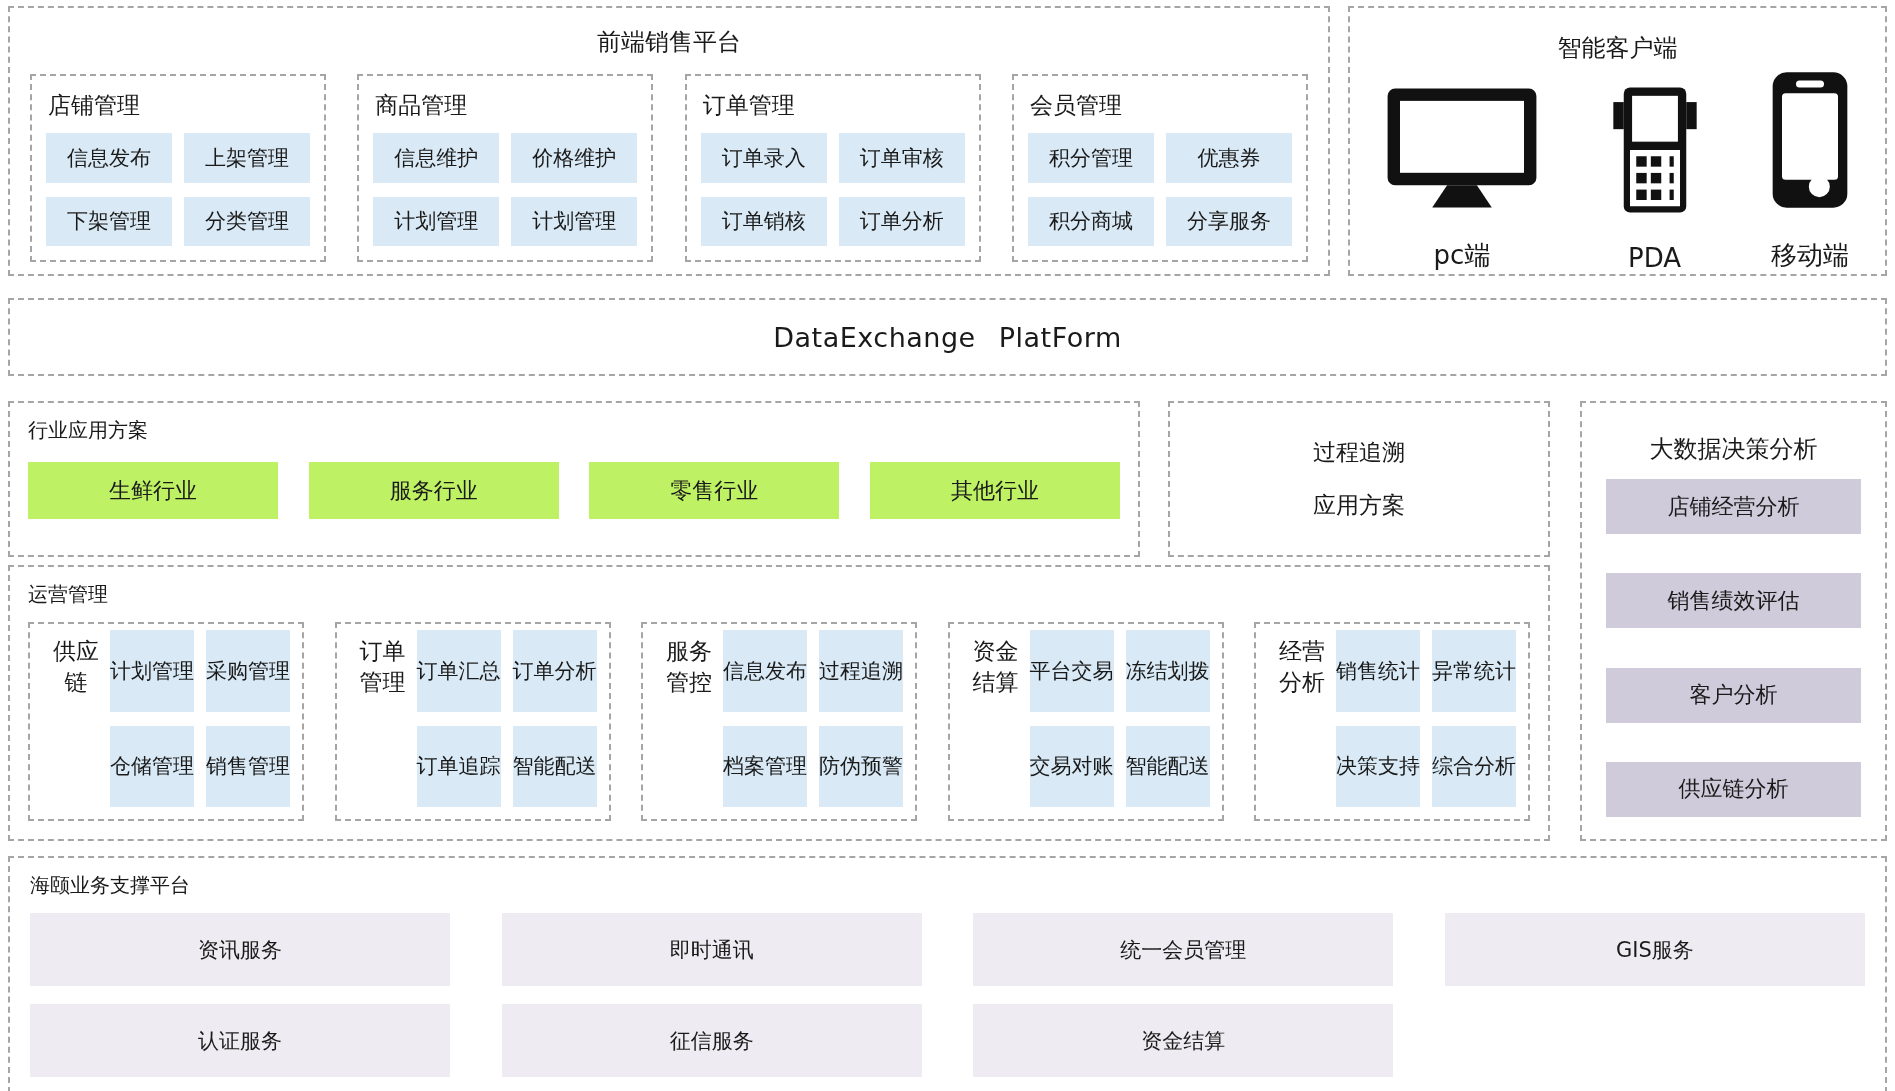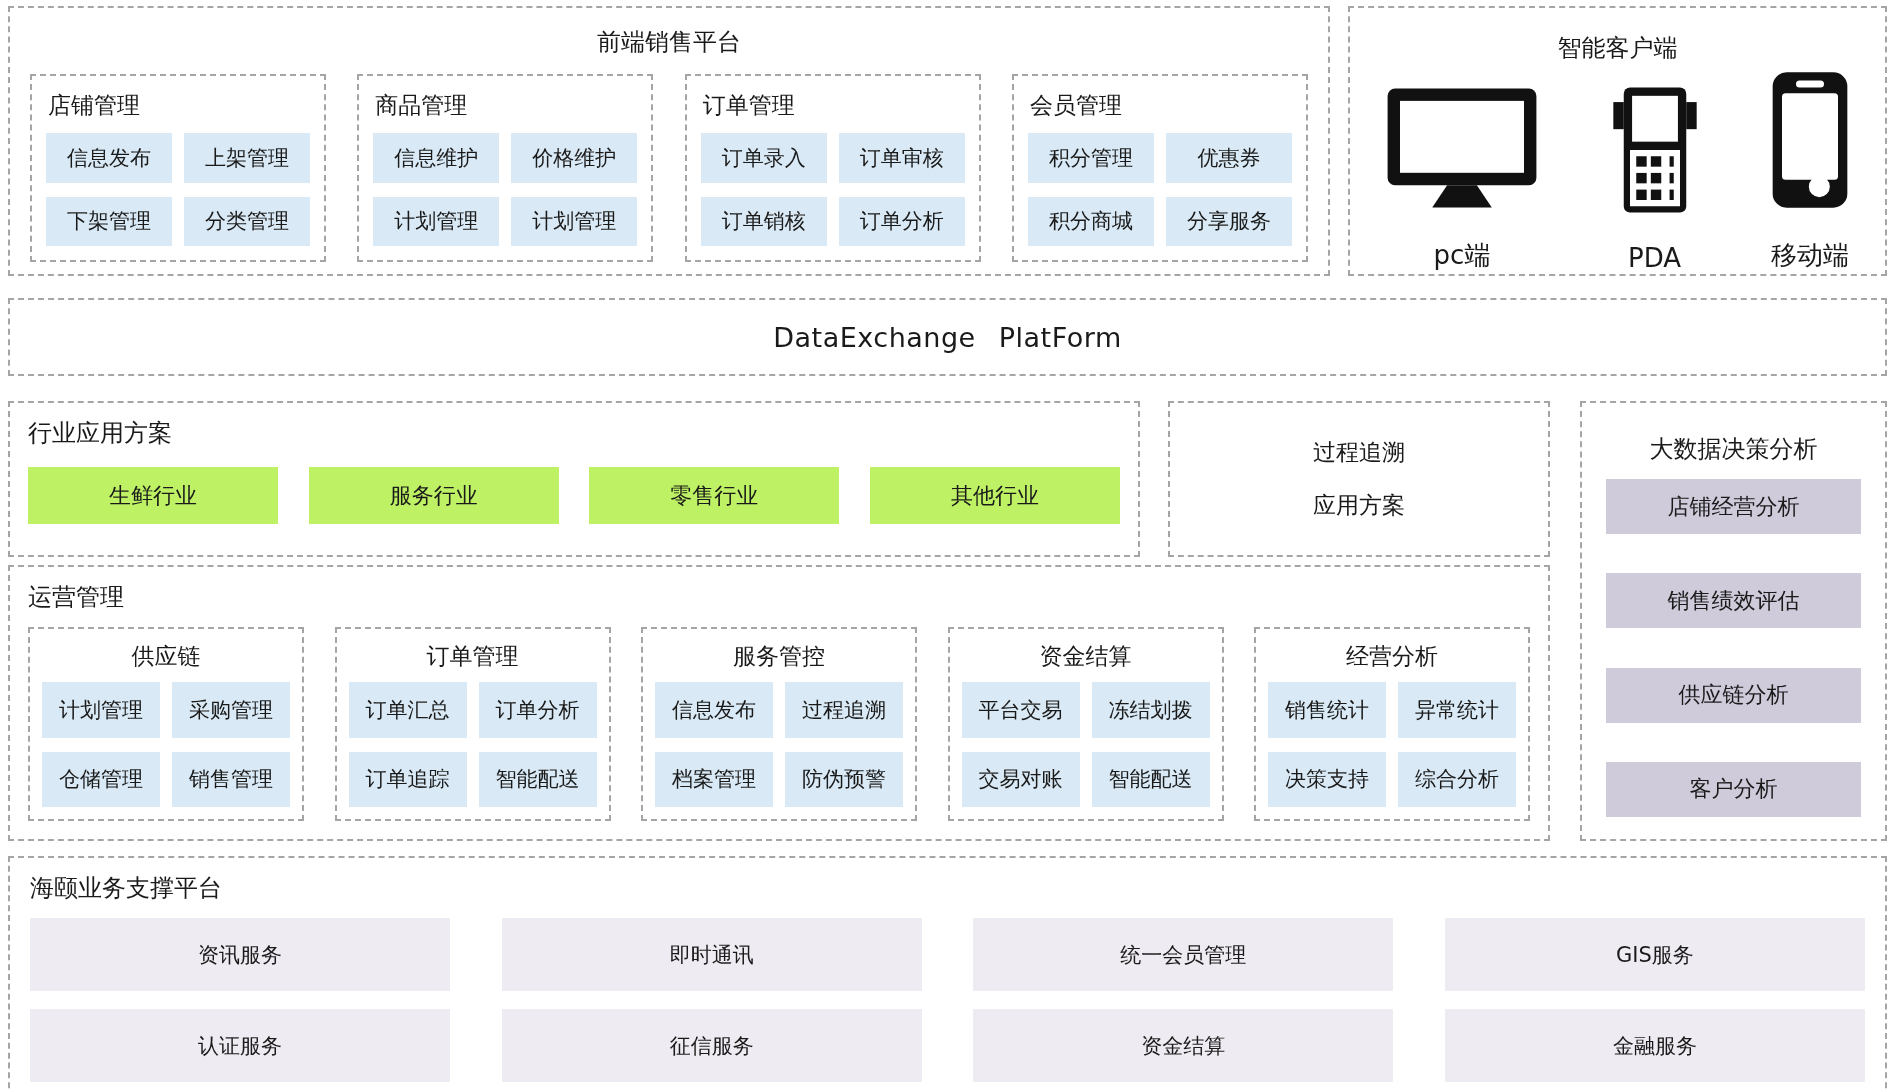--- a/index.html
+++ b/index.html
@@ -31,30 +31,30 @@
 
   
   .band { height:78px; margin-top:22px; display:flex; align-items:center; justify-content:center; flex:0 0 auto; }
   .band-text { font-size:27px; word-spacing:14px; letter-spacing:0.5px; }
 
   
   .mid { display:flex; gap:30px; margin-top:25px; flex:0 0 auto; }
   .mid-left { width:1542px; display:flex; flex-direction:column; gap:8px; }
   .rowA { display:flex; gap:28px; height:156px; }
   .industry { width:1132px; padding:6px 18px; display:flex; flex-direction:column; }
-  .sec-title { font-size:24px; margin:8px 0 0; }
+  .sec-title { font-size:20px; margin:8px 0 0; }
   .ind-items { display:flex; justify-content:space-between; margin-top:18px; }
   .ind-item { width:250px; height:57px; background:#bef264; display:flex; align-items:center;
               justify-content:center; font-size:22px; }
   .cust { flex:1; display:flex; flex-direction:column; align-items:center; justify-content:center;
           gap:22px; font-size:23px; }
 
   .ops { height:276px; padding:6px 18px; display:flex; flex-direction:column; }
   .ops-groups { display:flex; justify-content:space-between; margin-top:14px; flex:1; margin-bottom:12px; }
-  .ops-group { width:276px; padding:6px 12px 12px; display:flex; flex-direction:column; }
+  .ops-group { width:276px; padding:6px 12px 12px; display:flex; flex-direction:row; }
   .ops-title { text-align:center; font-size:23px; margin:6px 0 10px; }
 
   .bigdata { flex:1; height:440px; padding:10px 24px 22px; display:flex; flex-direction:column; }
   .bd-title { text-align:center; font-size:24px; margin:20px 0 14px; }
   .bd-items { flex:1; display:flex; flex-direction:column; justify-content:space-between; }
   .bd-item { height:55px; background:#cfcbda; display:flex; align-items:center; justify-content:center;
              font-size:22px; }
 
   
   .support { margin-top:15px; flex:1; padding:6px 20px 14px; display:flex; flex-direction:column; }
@@ -250,33 +250,32 @@
 
         </div>
       </div>
     </div>
 
     <div class="box bigdata">
       <div class="bd-title">大数据决策分析</div>
       <div class="bd-items">
         <div class="bd-item">店铺经营分析</div>
         <div class="bd-item">销售绩效评估</div>
+        <div class="bd-item">客户分析</div>
         <div class="bd-item">供应链分析</div>
-        <div class="bd-item">客户分析</div>
       </div>
     </div>
   </div>
 
   <div class="box support">
     <div class="sec-title">海颐业务支撑平台</div>
     <div class="sp-grid">
       <div class="sp-item">资讯服务</div>
       <div class="sp-item">即时通讯</div>
       <div class="sp-item">统一会员管理</div>
       <div class="sp-item">GIS服务</div>
       <div class="sp-item">认证服务</div>
       <div class="sp-item">征信服务</div>
       <div class="sp-item">资金结算</div>
-      <div class="sp-item">金融服务</div>
     </div>
   </div>
 
 </div>
 
 </body></html>

